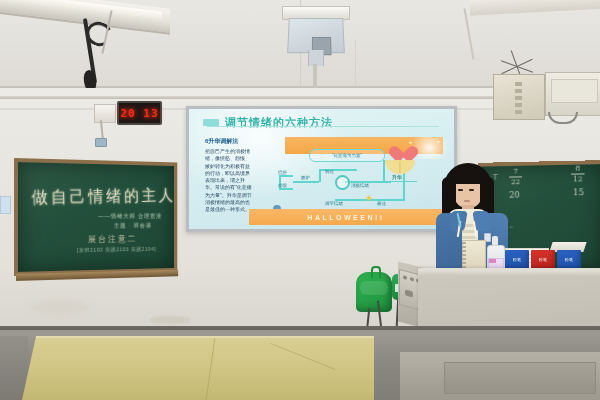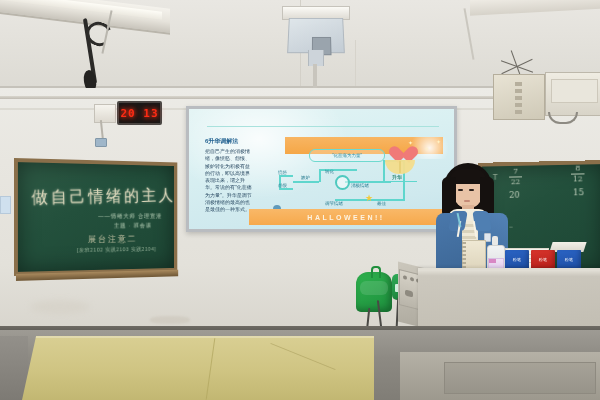--- a/index.html
+++ b/index.html
@@ -609,20 +609,24 @@
   </div>
   <div class="speaker-cab">
     <div class="panel"></div>
   </div>
   <div class="speaker-hanger"></div>
 
   <div class="screen-frame">
     <div class="screen">
       <div class="screen-glow"></div>
 
+      <div class="slide-title-bar">
+        <div class="slide-tag"></div>
+        <div class="slide-title">调节情绪的六种方法</div>
+      </div>
       <div class="slide-title-rule"></div>
 
       <div class="orange-top"></div>
       <div class="sparkles">
         <span class="star-s" style="left:6px;top:2px;">✦</span>
         <span class="star-s" style="left:22px;top:8px;">✧</span>
         <span class="star-s" style="left:34px;top:1px;">✦</span>
       </div>
 
       <div class="slide-left">

